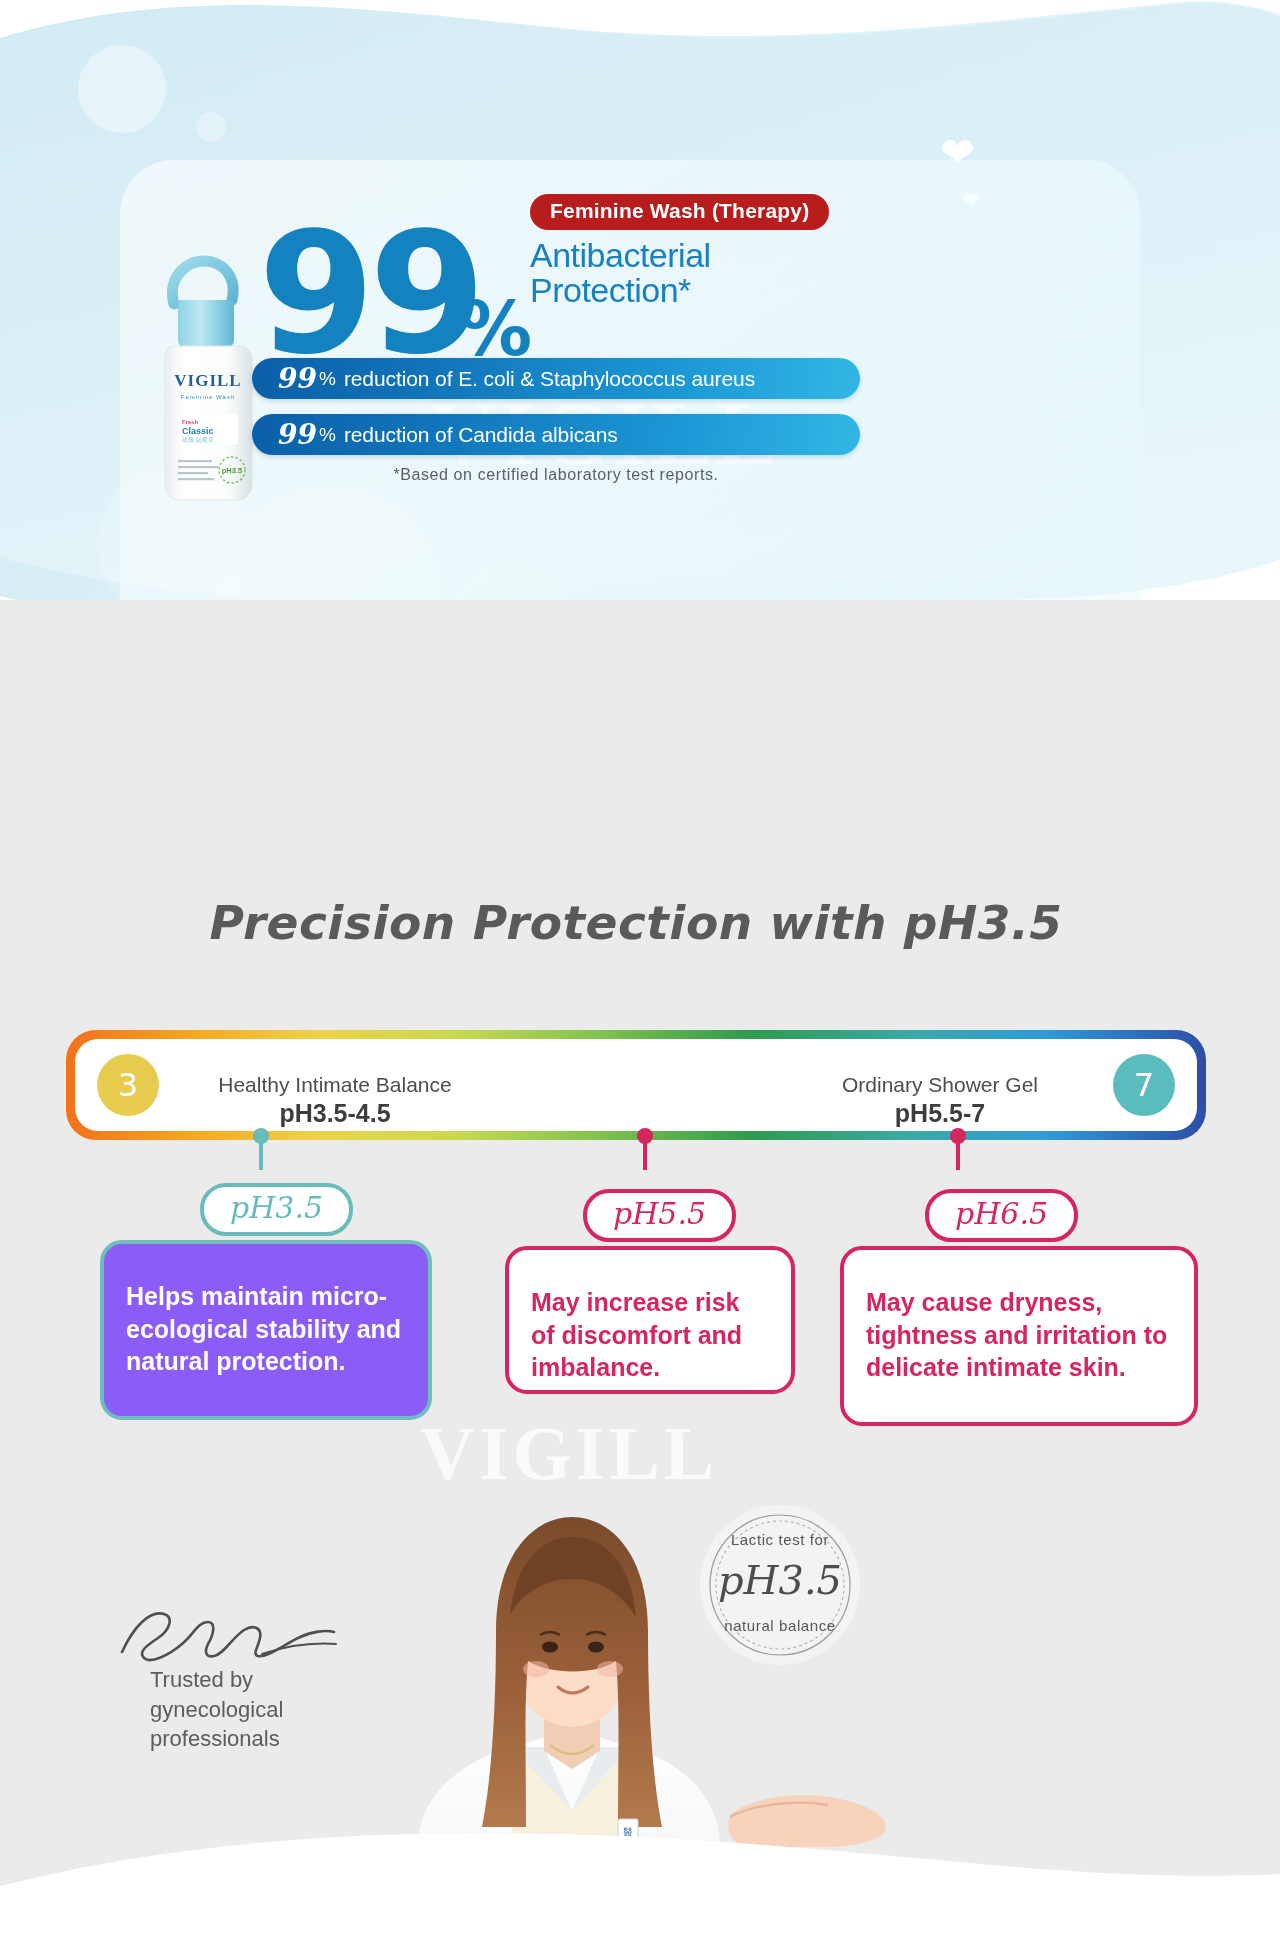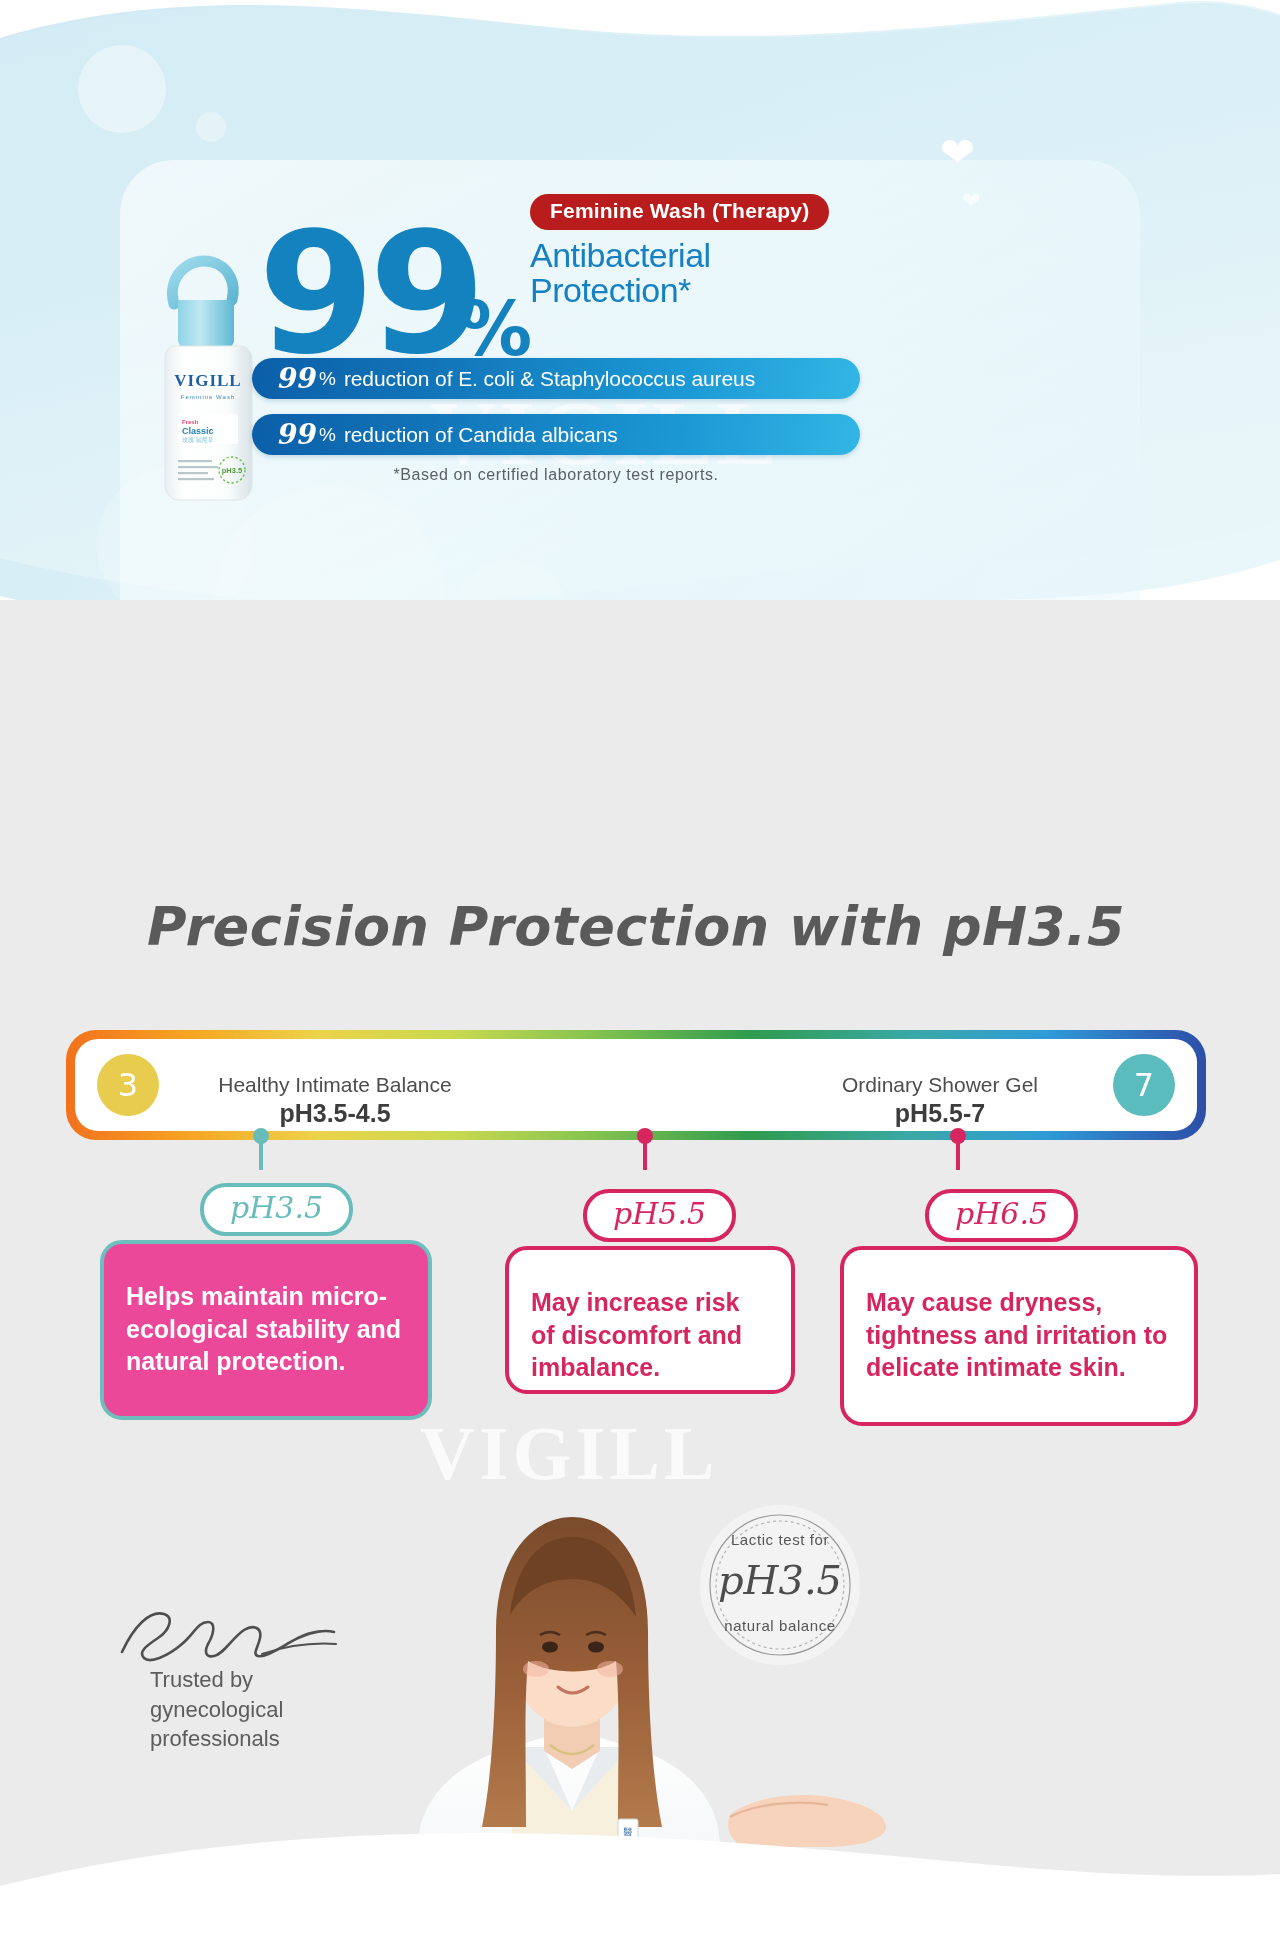--- a/index.html
+++ b/index.html
@@ -99,21 +99,21 @@
 
   
   #mid {
     position: absolute; left: 0; top: 600px; width: 1280px; height: 1346px;
     background: #ebebeb; z-index: 0;
   }
   #section-title {
     position: absolute; left: 0; top: 895px; width: 1272px;
     text-align: center;
     font-family: "DejaVu Sans", sans-serif;
-    font-size: 54px; font-style: italic; font-weight: 700;
+    font-size: 47px; font-style: italic; font-weight: 700;
     color: #5a5a5a; letter-spacing: .5px;
     z-index: 4;
   }
 
   
   #ph-scale {
     position: absolute; left: 66px; top: 1030px; width: 1140px; height: 110px;
     border-radius: 30px; padding: 9px;
     background: linear-gradient(90deg,#f2711c 0%,#f6a623 11%,#ecd34a 22%,#c9d94f 34%,#86c44f 46%,#2f9b4e 60%,#3aa9a6 74%,#2f9bd8 86%,#2d4ea8 100%);
     z-index: 4;
@@ -155,21 +155,21 @@
   .ph-pill.teal { border: 4px solid #68bcbb; color: #68bcbb; }
   .ph-pill.pink { border: 4px solid #d6255f; color: #d6255f; }
 
   
   .info-box {
     position: absolute; z-index: 5;
     border-radius: 22px;
     font-size: 25px; font-weight: 700; line-height: 1.30;
     padding: 36px 22px 22px 22px;
   }
-  .info-box.teal { background: #ec4899; color: #ffffff; border: 4px solid #6dbebd; }
+  .info-box.teal { background: #8b5cf6; color: #ffffff; border: 4px solid #6dbebd; }
   .info-box.pink { background: #ffffff; color: #d6255f; border: 4px solid #d6255f; }
 
   
   #wm-mid {
     position: absolute; left: 420px; top: 1410px;
     font-family: "Liberation Serif", serif;
     font-size: 76px; font-weight: 700; letter-spacing: 4px;
     color: rgba(255,255,255,0.72);
     z-index: 3; user-select: none;
   }

